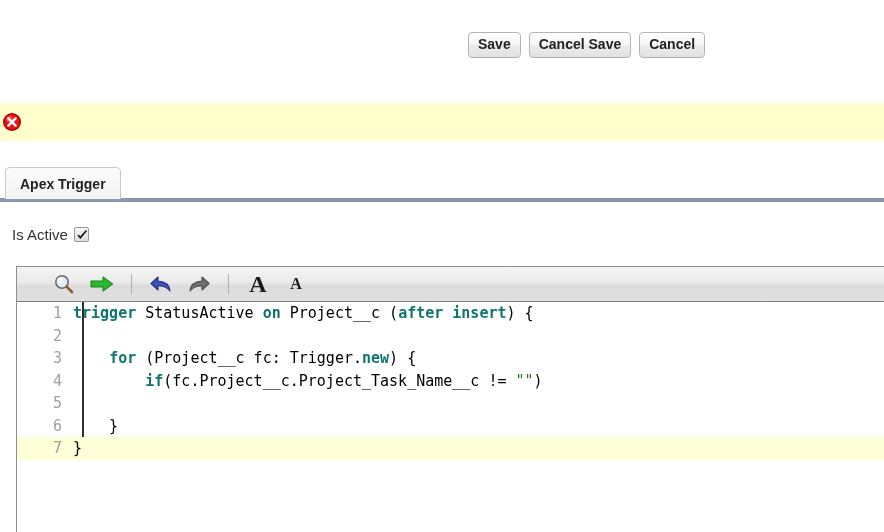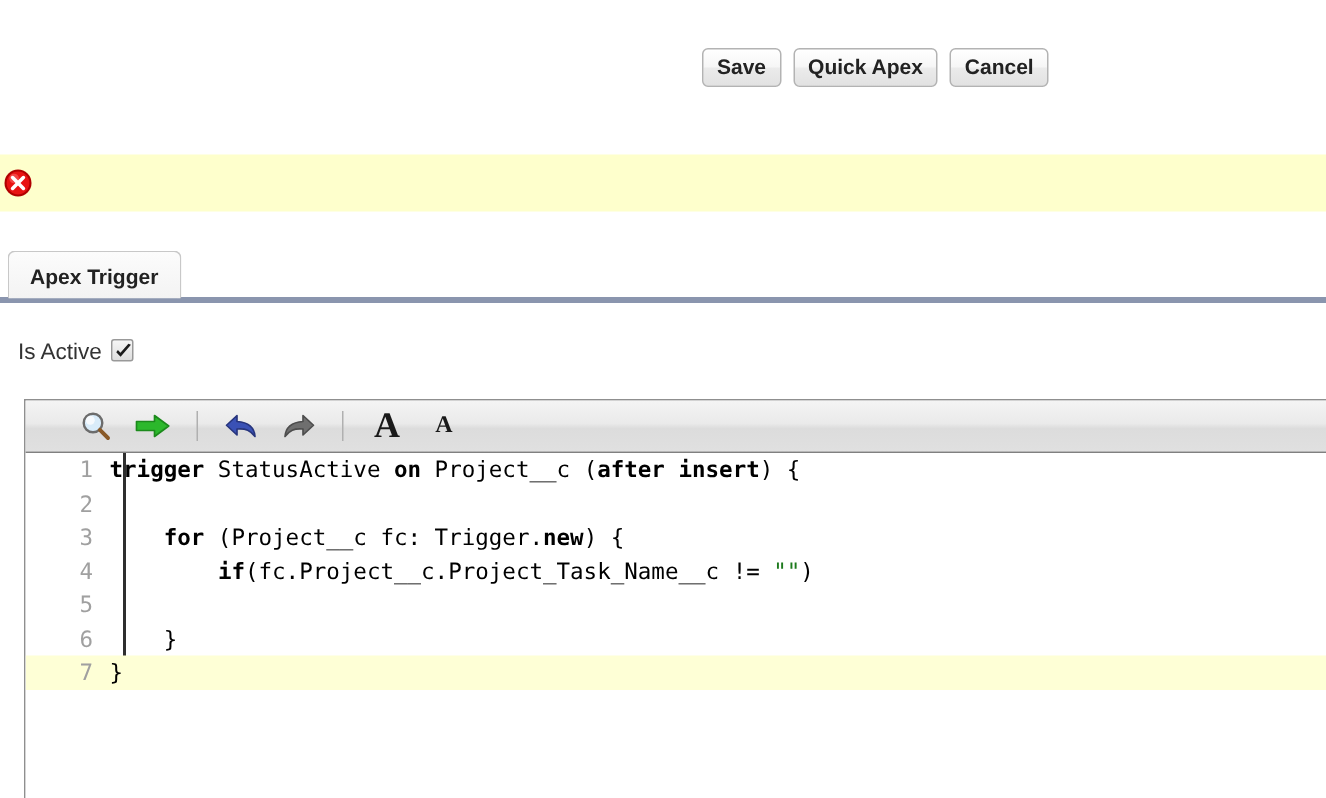--- a/index.html
+++ b/index.html
@@ -130,20 +130,21 @@
     background: linear-gradient(to bottom, #fcfcfc 0%, #ebebeb 100%);
     z-index: 2;
   }
 
   
   .isactive-row {
     position: absolute;
     left: 12px;
     top: 226px;
     display: flex;
+    align-items: center;
     gap: 6px;
   }
   .isactive-label {
     font-size: 15px;
     color: #333333;
   }
   .checkbox {
     width: 15px;
     height: 15px;
     box-sizing: border-box;
@@ -240,30 +241,30 @@
     top: 0;
     width: 2px;
     height: 157px;
     background: #2f2f2f;
   }
   .code-text {
     padding-left: 4px;
     white-space: pre;
     color: #000000;
   }
-  .kw { color: #000000; font-weight: bold; }
+  .kw { color: #0f766e; font-weight: bold; }
   .str { color: #1d7a1d; }
 </style>
 </head>
 <body>
 
 <div class="header">
   <div class="btn-bar">
     <button class="btn">Save</button>
-    <button class="btn">Quick Apex</button>
+    <button class="btn">Cancel Save</button>
     <button class="btn">Cancel</button>
   </div>
 </div>
 
 <div class="error-bar">
   <svg class="error-icon" viewBox="0 0 20 20">
     <circle cx="10" cy="10" r="9" fill="#b00000"></circle>
     <circle cx="10" cy="10" r="7.6" fill="#e81313"></circle>
     <circle cx="7.4" cy="7" r="3.2" fill="#fb6d6d" opacity="0.55"></circle>
     <path d="M6.4 6.4 L13.6 13.6 M13.6 6.4 L6.4 13.6" stroke="#ffffff" stroke-width="2.4" stroke-linecap="round"></path>

